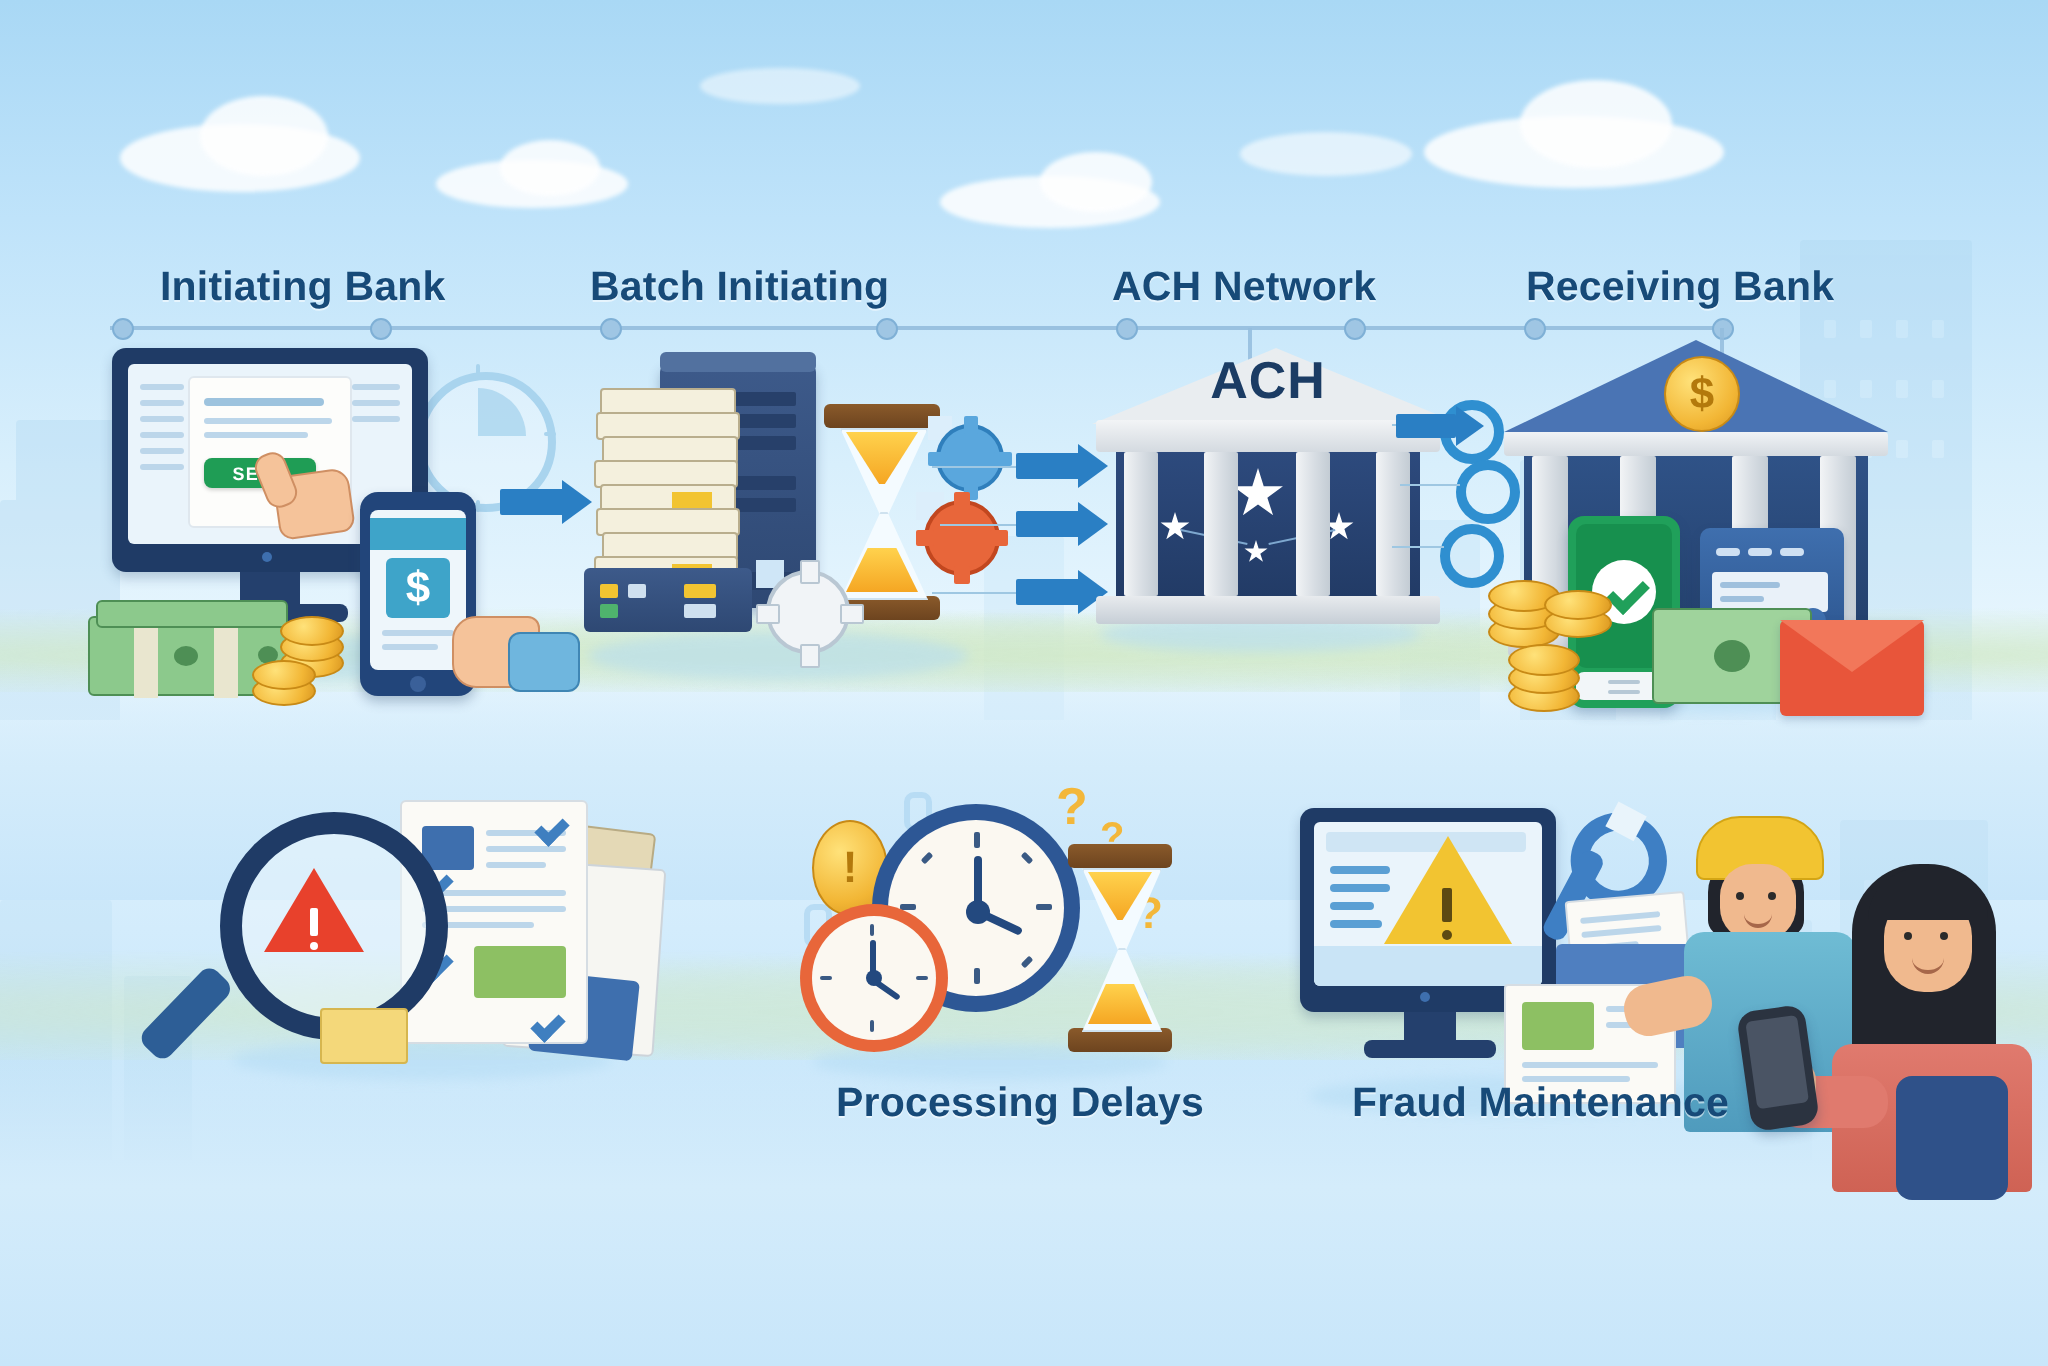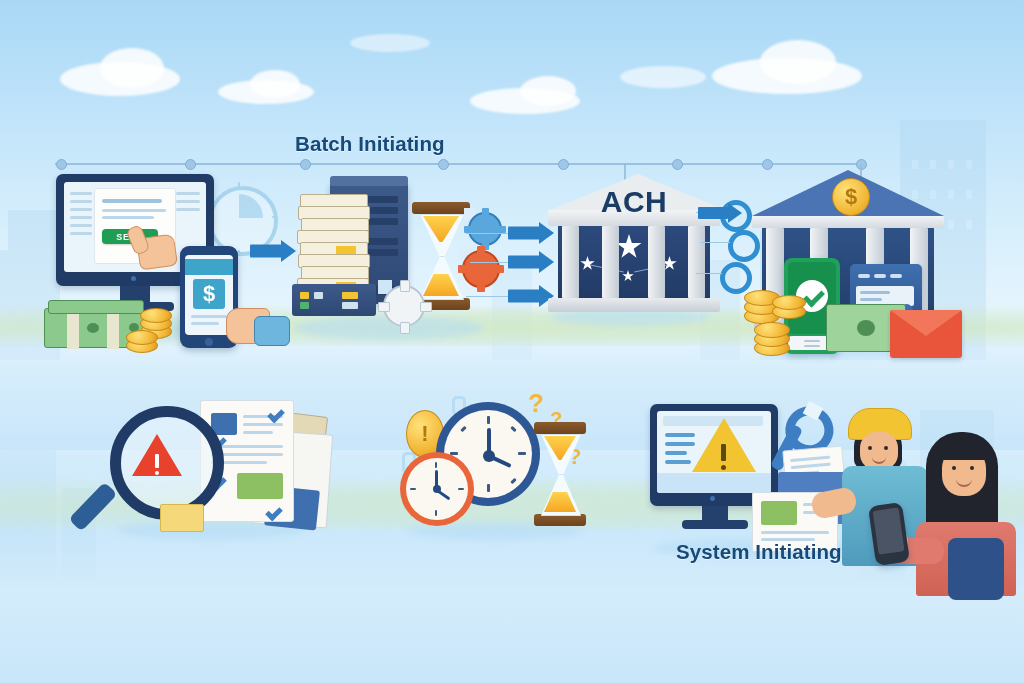--- a/index.html
+++ b/index.html
@@ -187,21 +187,24 @@
   <div class="tl-dot" style="left:185px;top:159px;"></div>
   <div class="tl-dot" style="left:300px;top:159px;"></div>
   <div class="tl-dot" style="left:438px;top:159px;"></div>
   <div class="tl-dot" style="left:558px;top:159px;"></div>
   <div class="tl-dot" style="left:672px;top:159px;"></div>
   <div class="tl-dot" style="left:762px;top:159px;"></div>
   <div class="tl-dot" style="left:856px;top:159px;"></div>
   <div class="tl-drop" style="left:624px;top:164px;height:26px;"></div>
   <div class="tl-drop" style="left:860px;top:164px;height:30px;"></div>
 
+  <div class="steplabel" style="left:80px;top:132px;">Initiating Bank</div>
   <div class="steplabel" style="left:295px;top:132px;">Batch Initiating</div>
+  <div class="steplabel" style="left:556px;top:132px;">ACH Network</div>
+  <div class="steplabel" style="left:763px;top:132px;">Receiving Bank</div>
 
   <div class="p" style="left:40px;top:168px;width:250px;height:195px;">
 
     <div class="p" style="left:168px;top:18px;width:62px;height:62px;border:4px solid #a9d4ee;border-radius:50%;background:rgba(255,255,255,.28);"></div>
     <div class="p" style="left:199px;top:26px;width:24px;height:24px;background:#a9d4ee;border-radius:0 24px 0 0;opacity:.8;"></div>
     <div class="tick" style="left:198px;top:14px;width:2px;height:6px;background:#a9d4ee;"></div>
     <div class="tick" style="left:198px;top:82px;width:2px;height:6px;background:#a9d4ee;"></div>
     <div class="tick" style="left:162px;top:48px;width:6px;height:2px;background:#a9d4ee;"></div>
     <div class="tick" style="left:232px;top:48px;width:6px;height:2px;background:#a9d4ee;"></div>
 
@@ -351,21 +354,21 @@
   <div class="barrow" style="left:508px;top:285px;width:46px;height:22px;">
     <div class="bar" style="width:32px;height:13px;"></div>
       <div class="hd"></div>
   </div>
 
   <div class="p" style="left:540px;top:172px;width:210px;height:160px;">
     <div class="shadowoval" style="left:10px;top:136px;width:160px;height:18px;"></div>
 
     <div class="bk-ped" style="left:6px;top:2px;border-left:92px solid transparent;border-right:92px solid transparent;border-bottom:38px solid #e9edf0;"></div>
     <div class="p" style="left:8px;top:38px;width:172px;height:16px;background:linear-gradient(180deg,#f2f4f6,#d4dae0);border-radius:2px;"></div>
-    <div class="p" style="left:56px;top:16px;width:76px;height:28px;color:#1b3c64;font-size:30px;font-weight:bold;display:flex;align-items:center;justify-content:center;letter-spacing:.5px;">ACH</div>
+    <div class="p" style="left:56px;top:4px;width:76px;height:28px;color:#1b3c64;font-size:26px;font-weight:bold;display:flex;align-items:center;justify-content:center;letter-spacing:.5px;">ACH</div>
 
     <div class="bk-body" style="left:18px;top:54px;width:152px;height:72px;background:linear-gradient(180deg,#2d4a7d,#223b66);">
       <div class="star" style="left:58px;top:8px;width:26px;height:26px;"></div>
       <div class="star" style="left:22px;top:30px;width:15px;height:15px;"></div>
       <div class="star" style="left:104px;top:30px;width:15px;height:15px;"></div>
       <div class="star" style="left:64px;top:44px;width:12px;height:12px;"></div>
       <div class="conn" style="left:32px;top:42px;width:34px;background:#7ea8cf;transform:rotate(12deg);"></div>
       <div class="conn" style="left:76px;top:42px;width:34px;background:#7ea8cf;transform:rotate(-12deg);"></div>
     </div>
 
@@ -585,15 +588,16 @@
       <div class="torso" style="left:4px;top:96px;width:100px;height:74px;background:linear-gradient(180deg,#e07a6e,#cf6254);"></div>
       <div class="p" style="left:-24px;top:112px;width:56px;height:26px;border-radius:12px;background:#e07a6e;"></div>
       <div class="p" style="left:-34px;top:104px;width:30px;height:30px;border-radius:10px;background:#f0b98e;"></div>
       <div class="phone" style="left:-40px;top:78px;width:34px;height:60px;background:#2b3340;transform:rotate(-8deg);">
         <div class="p" style="left:4px;top:5px;width:26px;height:44px;background:#4a5464;border-radius:3px;"></div>
       </div>
     </div>
     <div class="p" style="left:304px;top:150px;width:56px;height:62px;background:#2f5189;border-radius:8px;"></div>
   </div>
 
-  <div class="steplabel" style="left:676px;top:540px;">System Initiating</div>
+  <div class="steplabel" style="left:418px;top:540px;">Processing Delays</div>
+  <div class="steplabel" style="left:676px;top:540px;">Fraud Maintenance</div>
 
 </div>
 
 </body></html>

